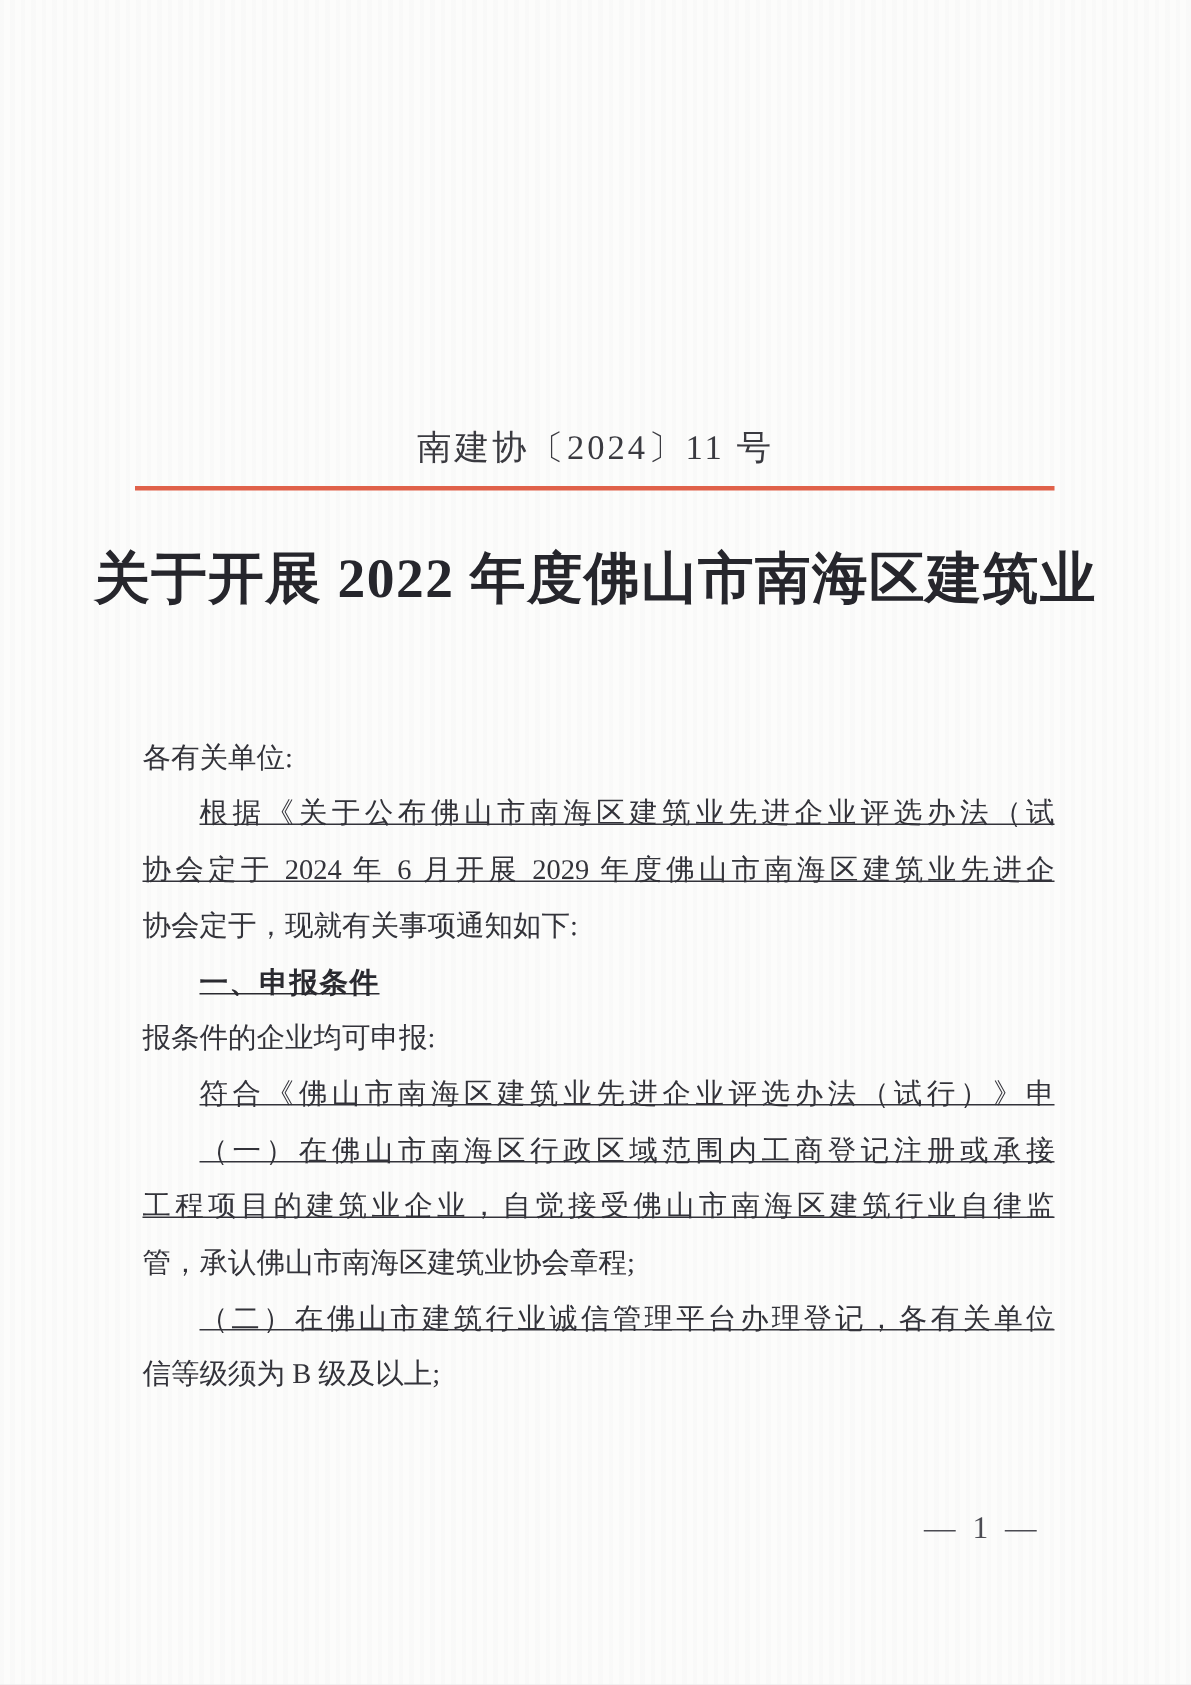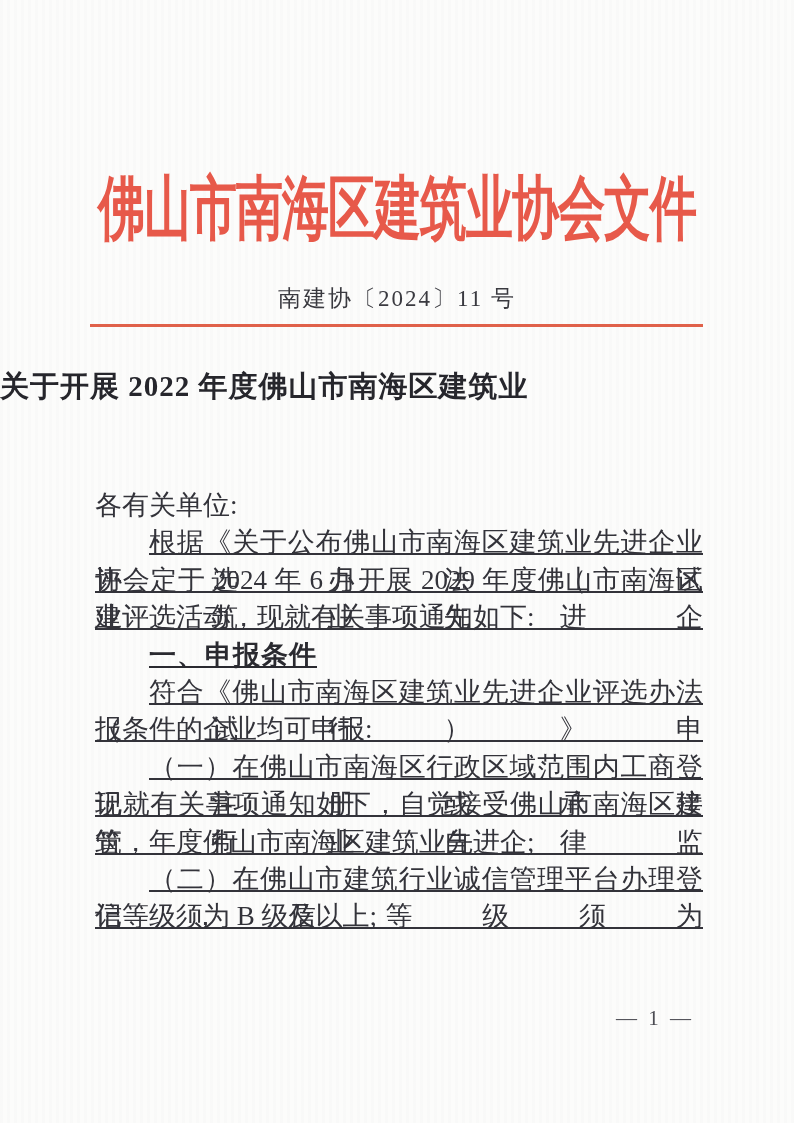--- a/index.html
+++ b/index.html
@@ -54,32 +54,33 @@
     left: 90px;
     width: 613px;
     height: 3px;
     background: #e0614a;
   }
   .notice-title {
     position: absolute;
     top: 364px;
     left: 0;
     width: 100%;
-    font-size: 29px;
+    text-align: center;
+    font-size: 37px;
     font-weight: bold;
     line-height: 45px;
     letter-spacing: 1px;
     color: #26262c;
   }
   .doc-body {
     position: absolute;
     top: 487px;
     left: 95px;
     width: 608px;
-    font-size: 27px;
+    font-size: 19px;
   }
   .line {
     height: 37.4px;
     line-height: 37.4px;
     white-space: nowrap;
   }
   .line.stretch {
     white-space: normal;
     text-align: justify;
     text-align-last: justify;
@@ -102,42 +103,39 @@
     font-size: 21px;
     letter-spacing: 3px;
     color: #4b4b52;
   }
 </style>
 </head>
 <body>
 
 <div class="page">
 
-  <div class="letterhead">
-    <span class="inner">佛山市南海区建筑业协会文件</span>
-  </div>
 
   <div class="doc-number">南建协〔2024〕11 号</div>
 
   <div class="red-line"></div>
 
   <div class="notice-title">
     <div>关于开展 2022 年度佛山市南海区建筑业</div>
   </div>
 
   <div class="doc-body">
     <div class="line">各有关单位:</div>
     <div class="line indent stretch">根据《关于公布佛山市南海区建筑业先进企业评选办法（试</div>
     <div class="line stretch">协会定于 2024 年 6 月开展 2029 年度佛山市南海区建筑业先进企</div>
-    <div class="line">业评选活动，现就有关事项通知如下:</div>
+    <div class="line">协会定于，现就有关事项通知如下:</div>
     <div class="line indent heading">一、申报条件</div>
+    <div class="line">报条件的企业均可申报:</div>
     <div class="line indent stretch">符合《佛山市南海区建筑业先进企业评选办法（试行）》申</div>
-    <div class="line">报条件的企业均可申报:</div>
     <div class="line indent stretch">（一）在佛山市南海区行政区域范围内工商登记注册或承接</div>
-    <div class="line stretch">现就有关事项通知如下，自觉接受佛山市南海区建筑行业自律监</div>
-    <div class="line">管，年度佛山市南海区建筑业先进企;</div>
-    <div class="line indent stretch">（二）在佛山市建筑行业诚信管理平台办理登记，信等级须为</div>
+    <div class="line stretch">工程项目的建筑业企业，自觉接受佛山市南海区建筑行业自律监</div>
+    <div class="line">管，承认佛山市南海区建筑业协会章程;</div>
+    <div class="line indent stretch">（二）在佛山市建筑行业诚信管理平台办理登记，各有关单位</div>
     <div class="line">信等级须为 B 级及以上;</div>
   </div>
 
   <div class="page-number">— 1 —</div>
 
 </div>
 
 </body></html>

